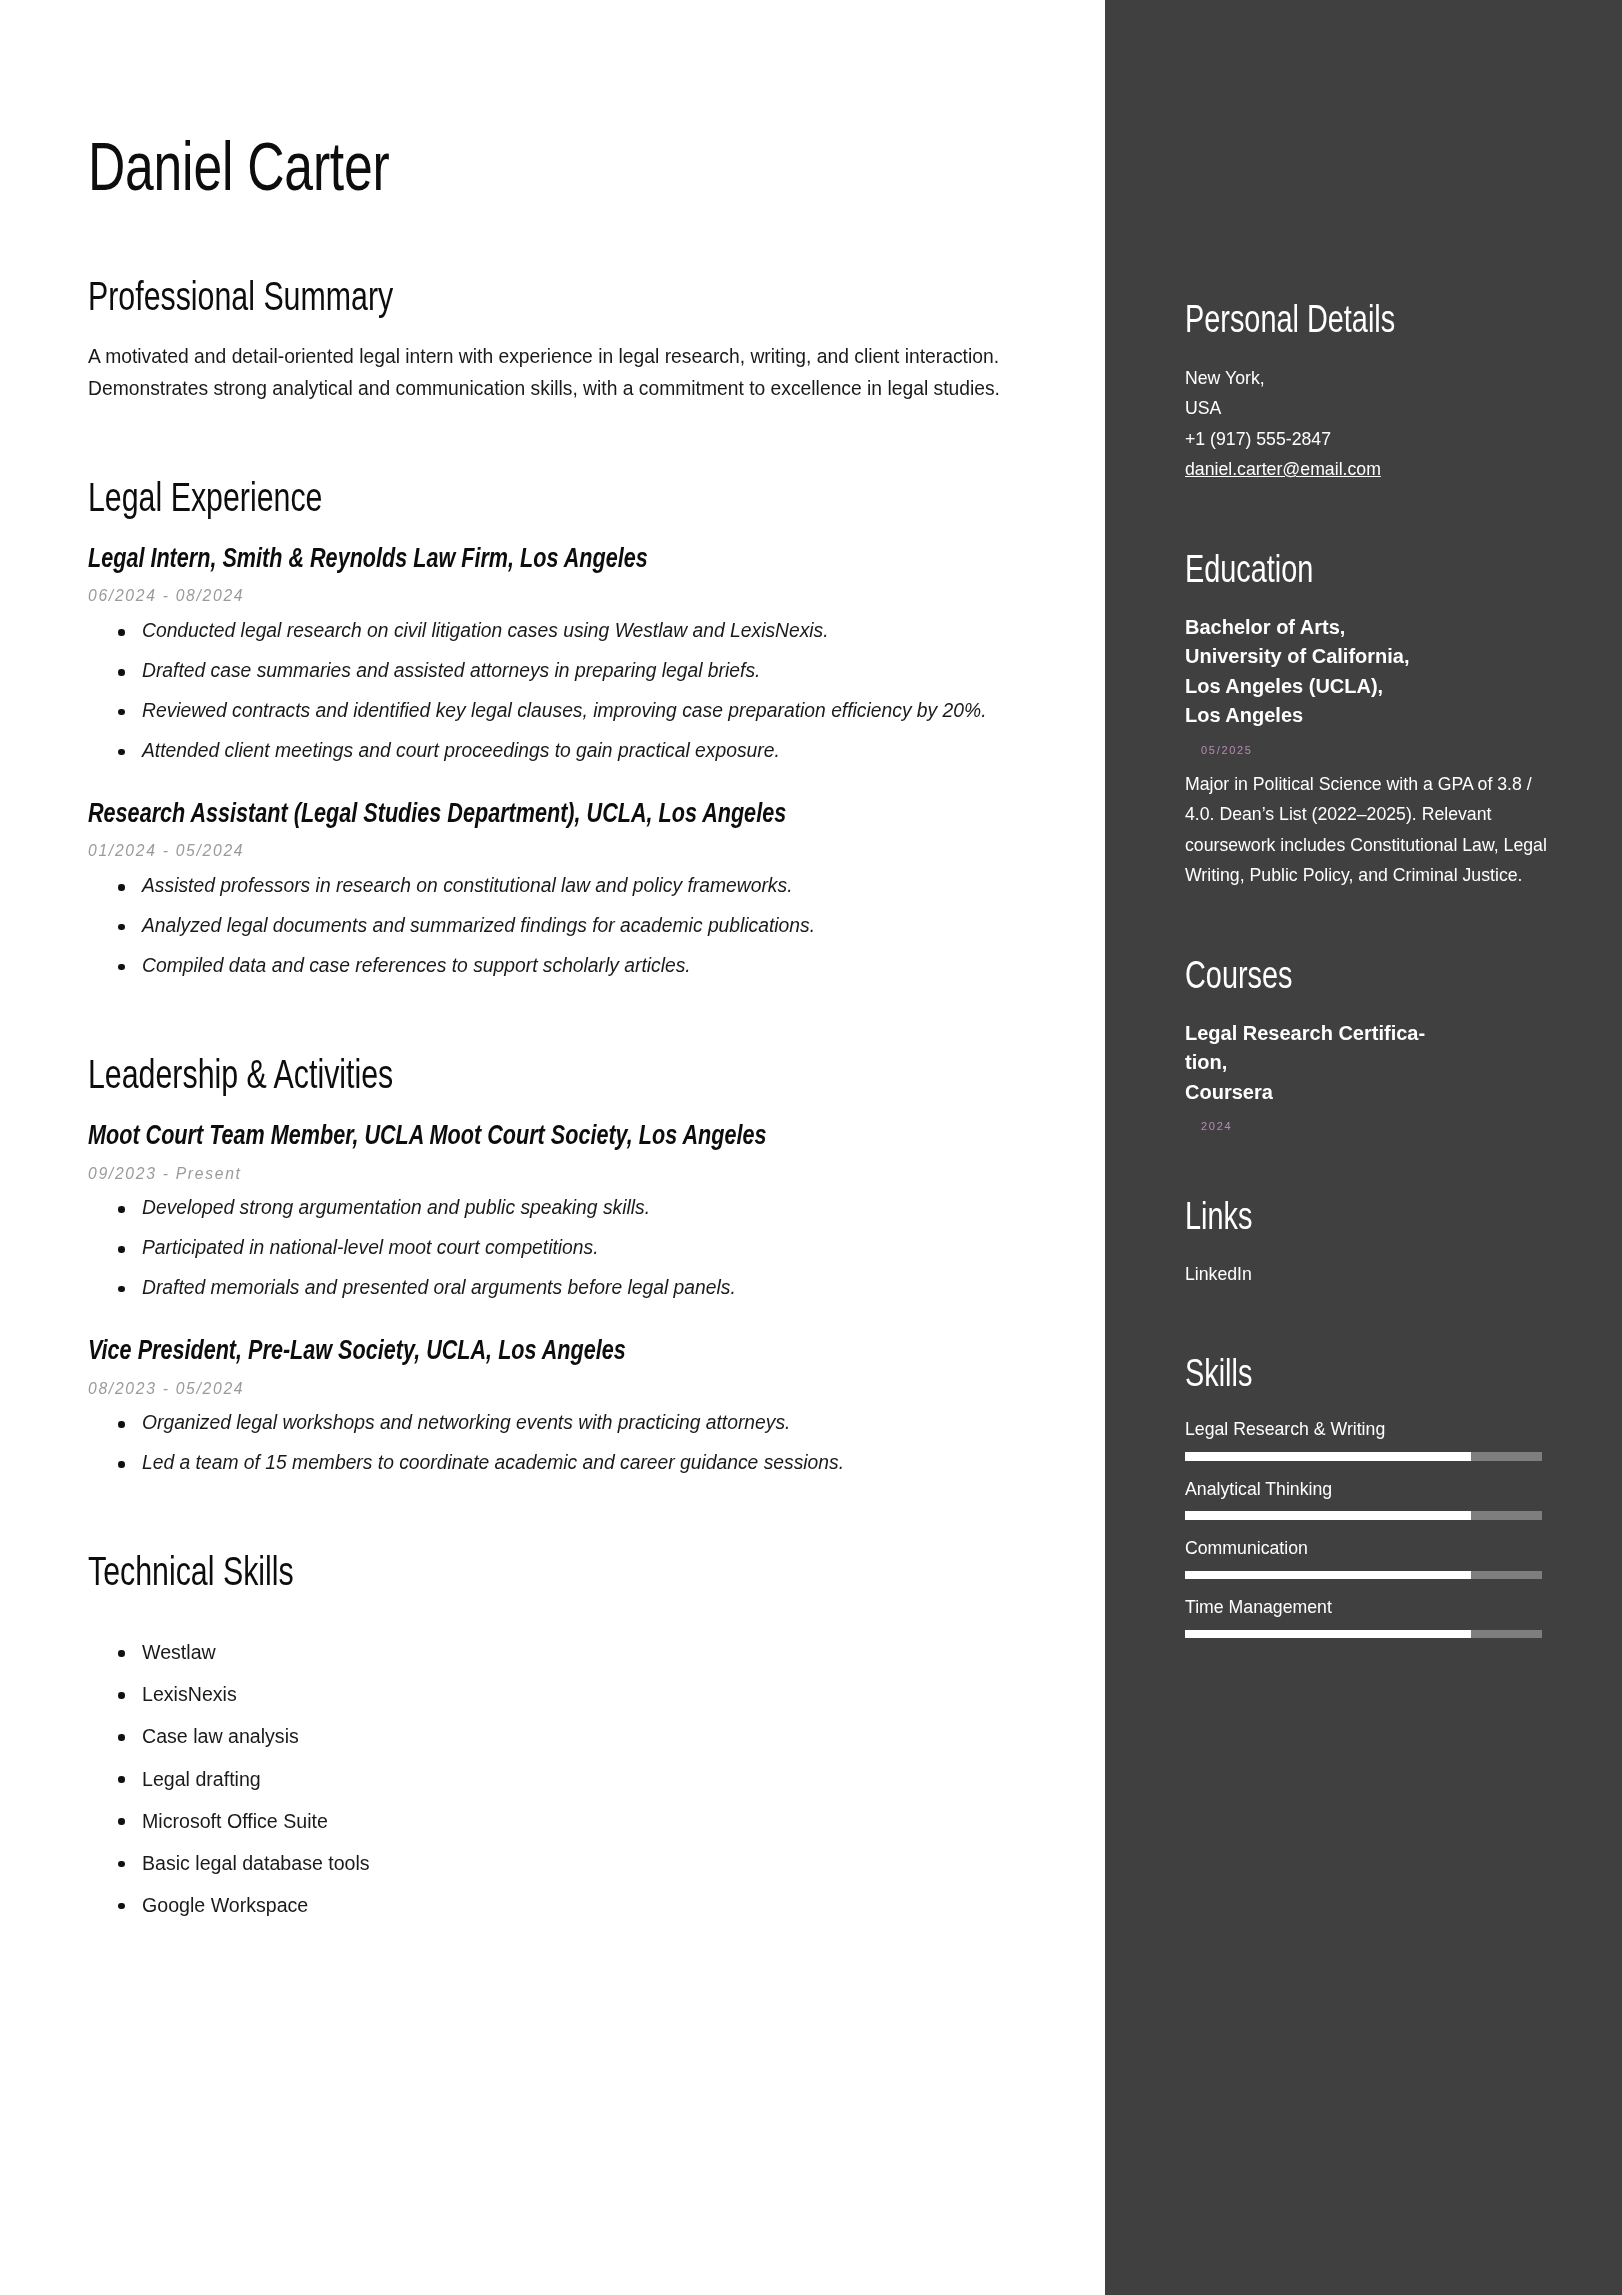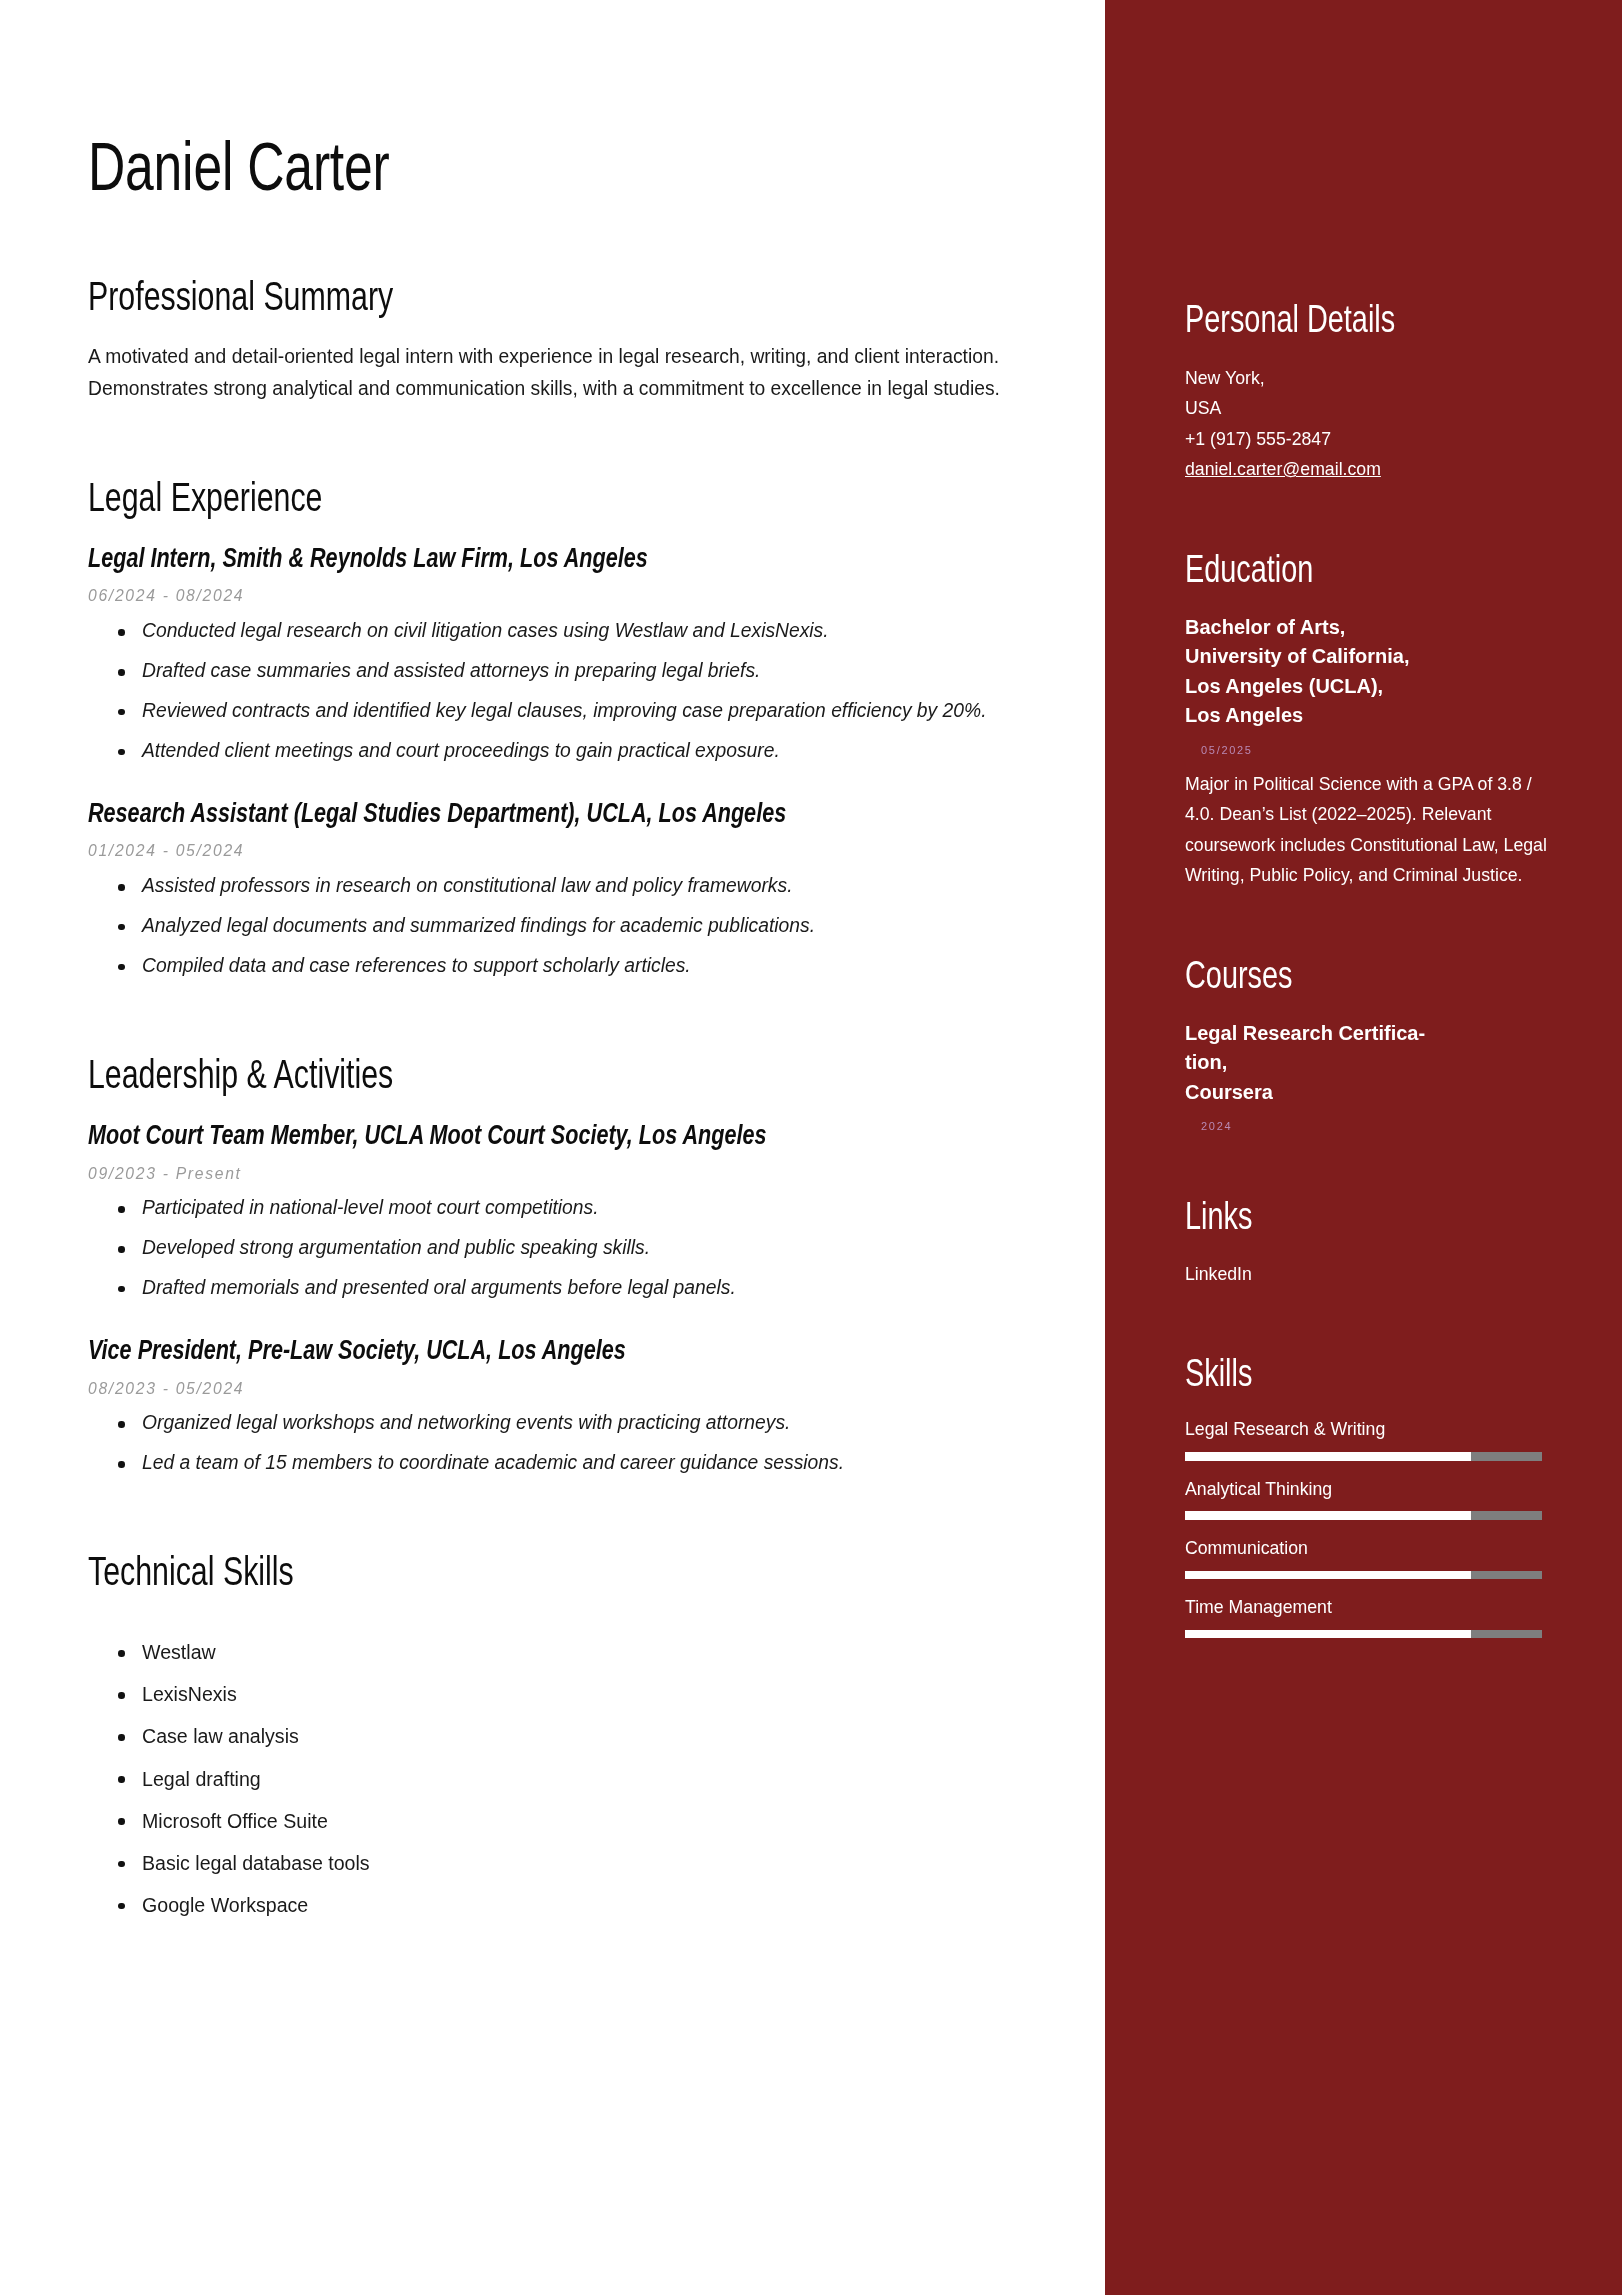--- a/index.html
+++ b/index.html
@@ -131,21 +131,21 @@
     height: 6.5px;
     border-radius: 50%;
     background: #111111;
   }
 
   .tech-gap { height: 22px; }
 
   
   .side-col {
     flex: 1 1 auto;
-    background: #7f1d1d;
+    background: #404040;
     box-sizing: border-box;
     padding: 298px 62px 0 80px;
     color: #ffffff;
   }
 
   .side-sec { margin-bottom: 63px; }
 
   .side-title {
     font-family: "Liberation Sans Narrow", "Liberation Sans", sans-serif;
     font-stretch: condensed;
@@ -255,22 +255,22 @@
       </div>
     </section>
 
     <section class="sec-block">
       <h2 class="sec-title">Leadership &amp; Activities</h2>
 
       <div class="entry">
         <h3 class="entry-title">Moot Court Team Member, UCLA Moot Court Society, Los Angeles</h3>
         <div class="entry-date">09/2023 - Present</div>
         <ul class="bullets">
+          <li>Developed strong argumentation and public speaking skills.</li>
           <li>Participated in national-level moot court competitions.</li>
-          <li>Developed strong argumentation and public speaking skills.</li>
           <li>Drafted memorials and presented oral arguments before legal panels.</li>
         </ul>
       </div>
 
       <div class="entry">
         <h3 class="entry-title">Vice President, Pre-Law Society, UCLA, Los Angeles</h3>
         <div class="entry-date">08/2023 - 05/2024</div>
         <ul class="bullets">
           <li>Organized legal workshops and networking events with practicing attorneys.</li>
           <li>Led a team of 15 members to coordinate academic and career guidance sessions.</li>

